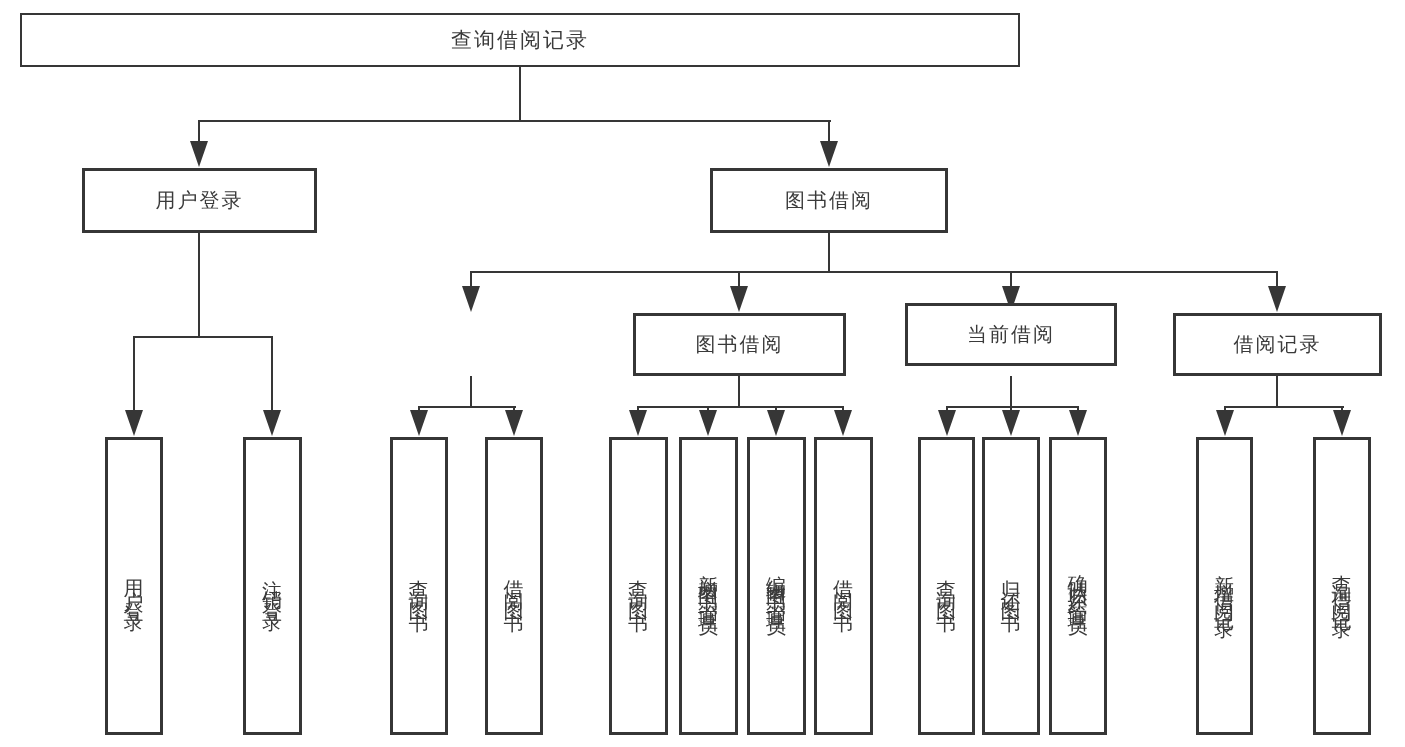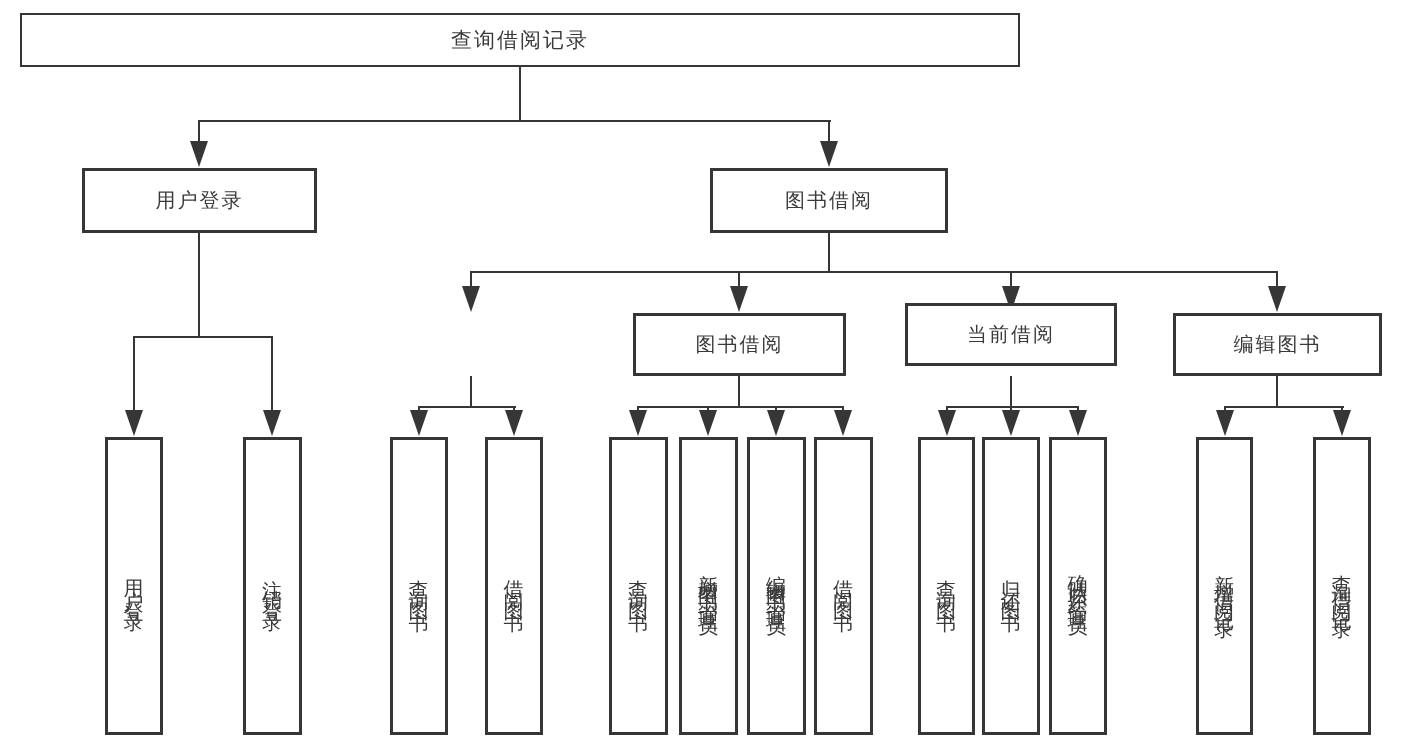--- a/index.html
+++ b/index.html
@@ -94,21 +94,21 @@
   <div class="arrow" style="left:462px;top:286px"></div>
   <div class="vline" style="left:738px;top:271px;height:18px"></div>
   <div class="arrow" style="left:730px;top:286px"></div>
   <div class="vline" style="left:1010px;top:271px;height:18px"></div>
   <div class="arrow" style="left:1002px;top:286px"></div>
   <div class="vline" style="left:1276px;top:271px;height:18px"></div>
   <div class="arrow" style="left:1268px;top:286px"></div>
 
   <div class="box" style="left:633px;top:313px;width:213px;height:63px">图书借阅</div>
   <div class="box" style="left:905px;top:303px;width:212px;height:63px">当前借阅</div>
-  <div class="box" style="left:1173px;top:313px;width:209px;height:63px">编辑图书</div>
+  <div class="box" style="left:1173px;top:313px;width:209px;height:63px">借阅记录</div>
 
   <div class="vline" style="left:470px;top:376px;height:32px"></div>
   <div class="hline" style="left:418px;top:406px;width:98px"></div>
   <div class="vline" style="left:418px;top:406px;height:8px"></div>
   <div class="arrow" style="left:410px;top:410px"></div>
   <div class="vline" style="left:513px;top:406px;height:8px"></div>
   <div class="arrow" style="left:505px;top:410px"></div>
 
   <div class="vline" style="left:738px;top:376px;height:32px"></div>
   <div class="hline" style="left:637px;top:406px;width:207px"></div>

